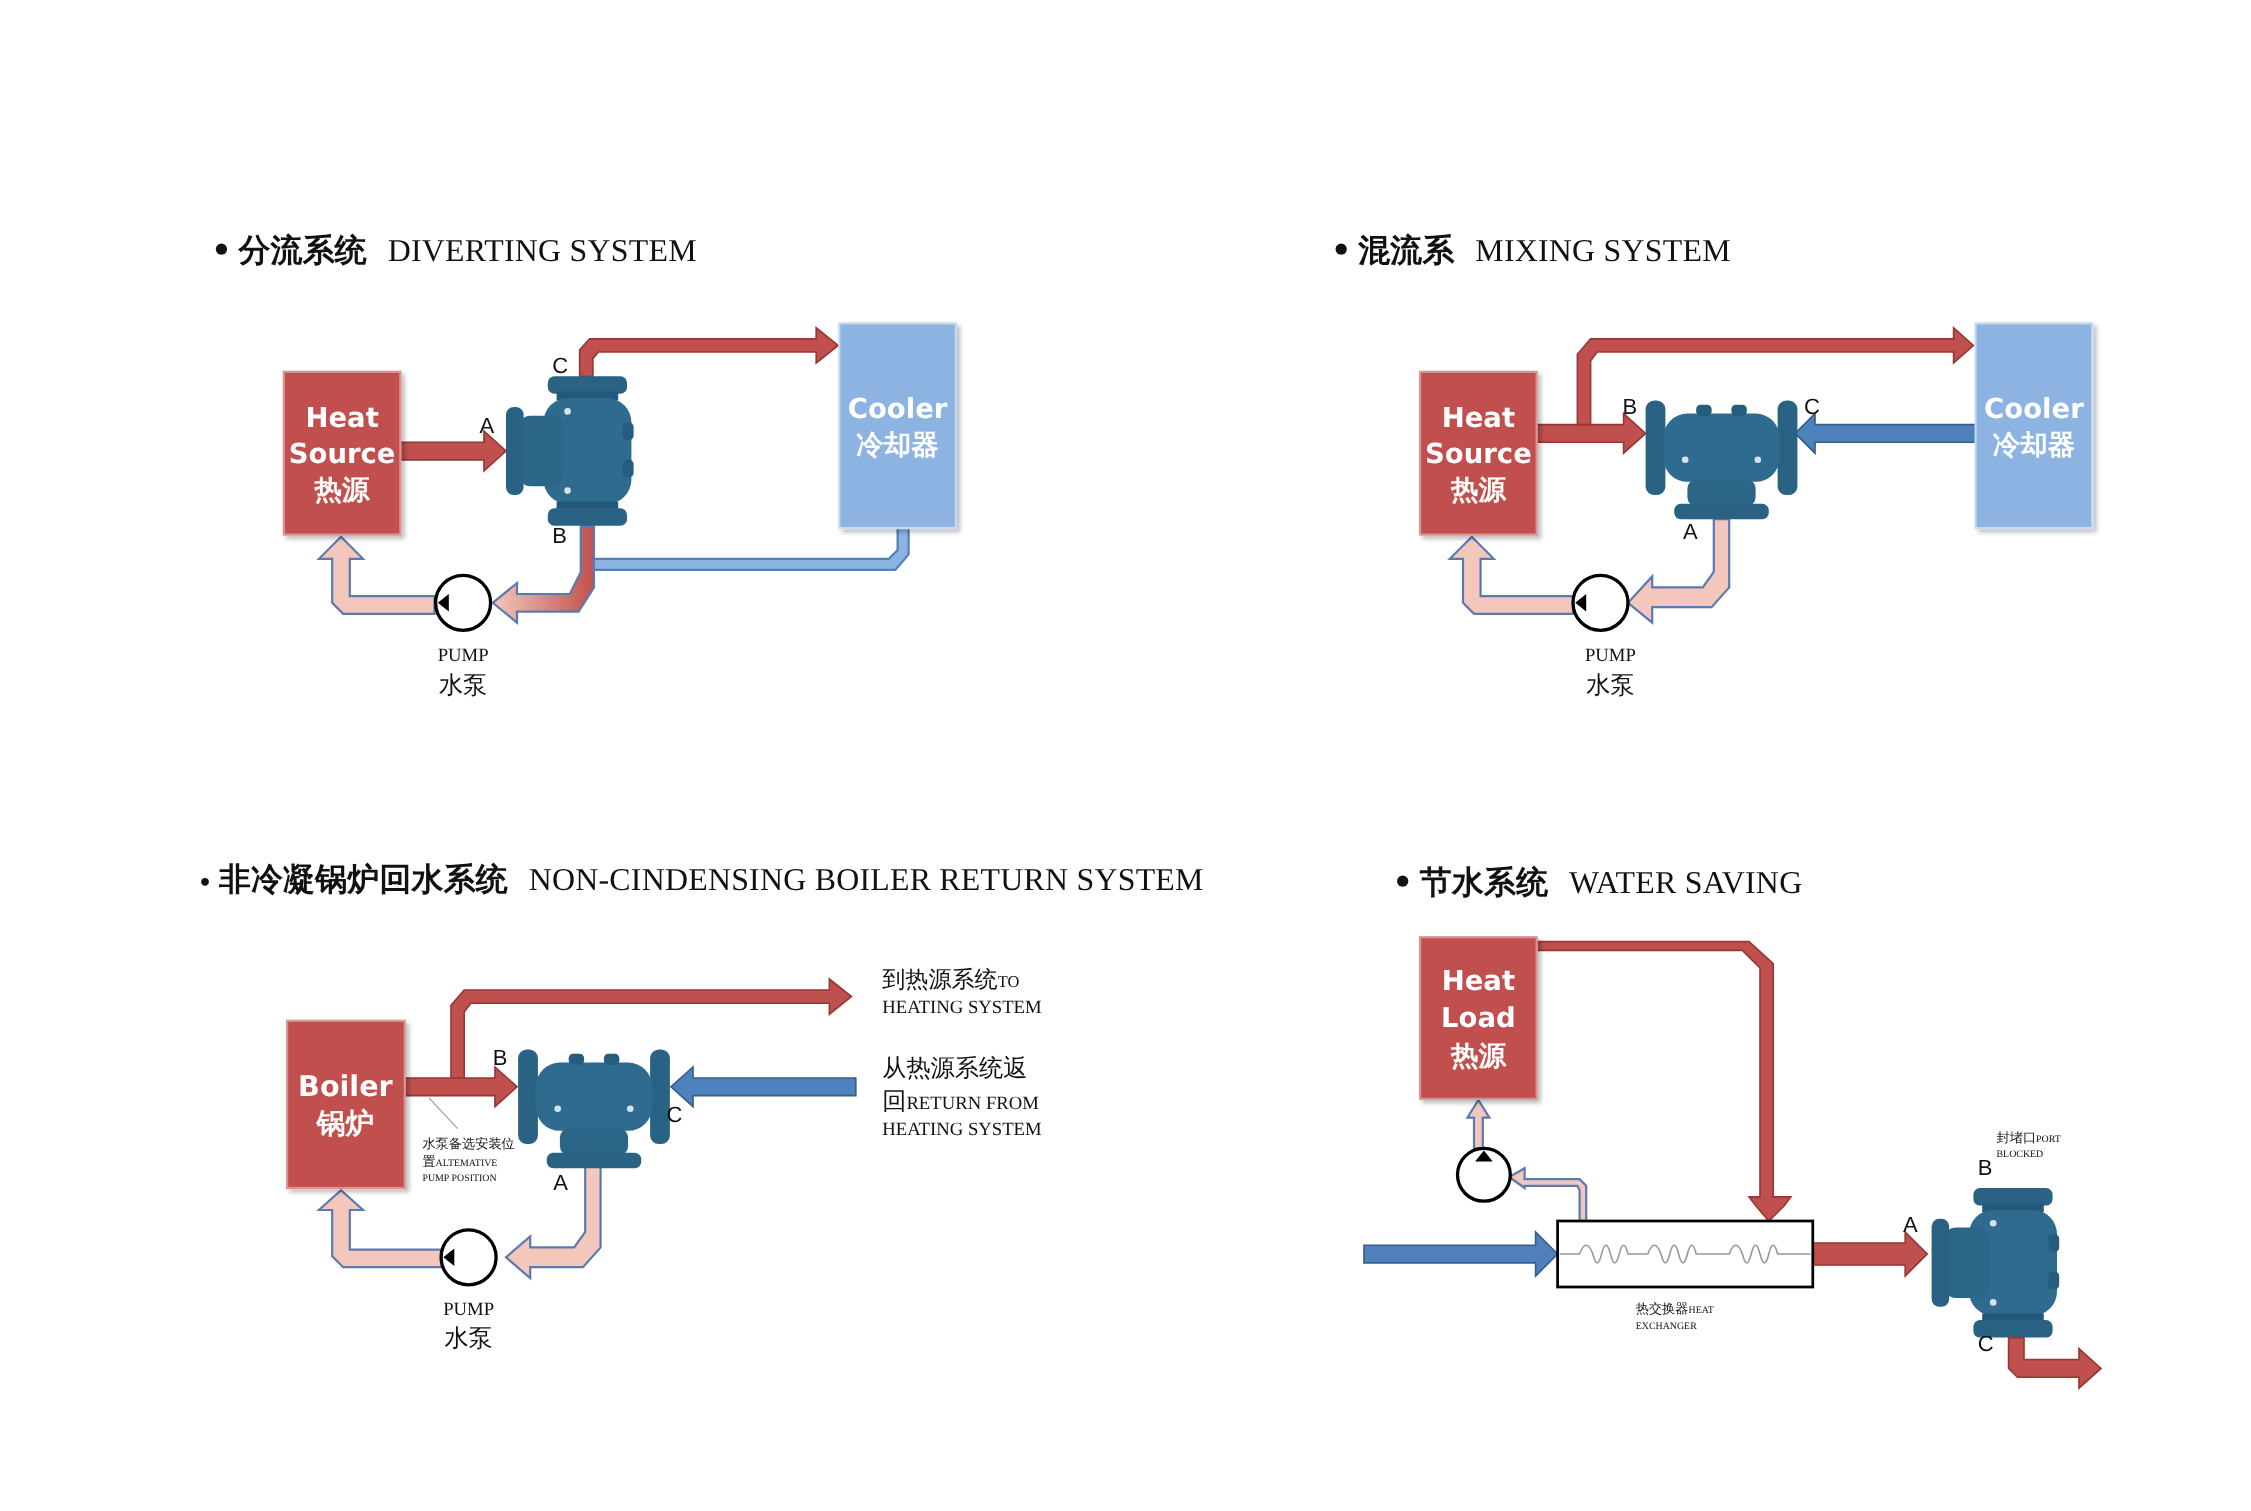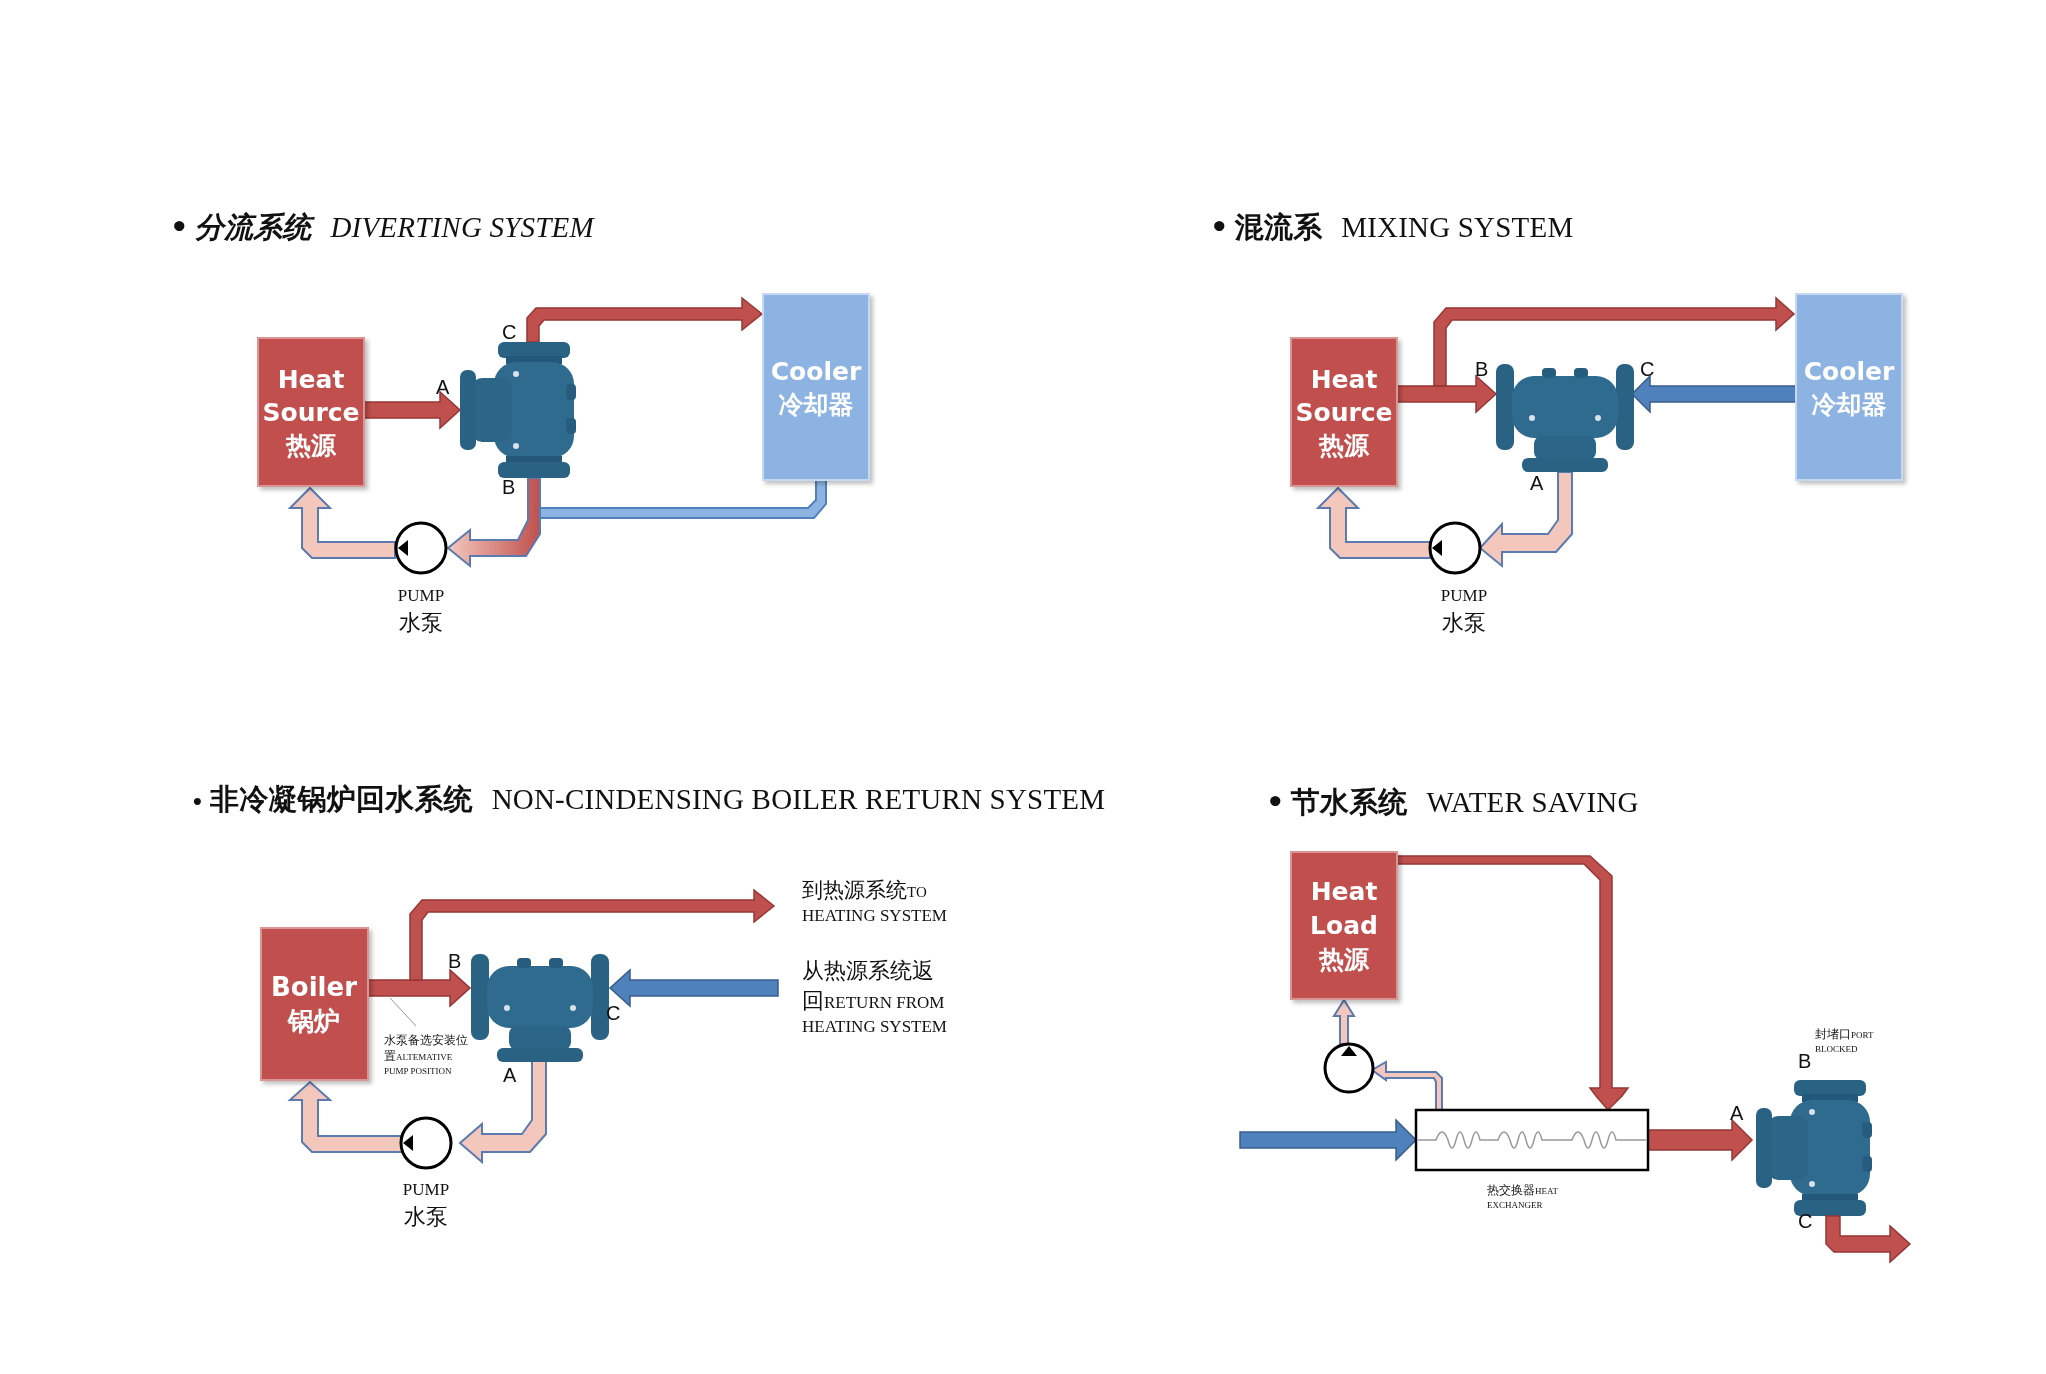--- a/index.html
+++ b/index.html
@@ -10,27 +10,27 @@
   .title .bullet { font-family:"DejaVu Sans", sans-serif; font-weight:bold; margin-right:6px; }
   svg.diagram { position:absolute; left:0; top:0; }
   .box-text { font-family:"DejaVu Sans", sans-serif; font-weight:bold; fill:#ffffff; }
   .port { font-family:"Liberation Sans", sans-serif; font-size:20px; fill:#111; }
   .serif-lbl { font-family:"Liberation Serif", serif; fill:#111; }
   .cn-lbl { font-family:"DejaVu Sans", sans-serif; fill:#111; }
 </style>
 </head>
 <body>
 
-<div class="title" style="left:170px; top:208px;font-style:italic;">
+<div class="title" style="left:192px; top:208px;">
   <span class="bullet">•</span><span class="cn">分流系统</span>&nbsp;&nbsp;<span class="en">DIVERTING SYSTEM</span>
 </div>
 <div class="title" style="left:1210px; top:208px;">
   <span class="bullet">•</span><span class="cn">混流系</span>&nbsp;&nbsp;<span class="en">MIXING SYSTEM</span>
 </div>
-<div class="title" style="left:191px; top:780px;">
+<div class="title" style="left:180px; top:780px;">
   <span class="bullet" style="font-size:20px;">•</span><span class="cn">非冷凝锅炉回水系统</span>&nbsp;&nbsp;<span class="en">NON-CINDENSING BOILER RETURN SYSTEM</span>
 </div>
 <div class="title" style="left:1266px; top:783px;">
   <span class="bullet">•</span><span class="cn">节水系统</span>&nbsp;&nbsp;<span class="en">WATER SAVING</span>
 </div>
 
 <svg class="diagram" width="2046" height="1374" viewBox="0 0 2046 1374">
   <defs>
     <filter id="sh" x="-10%" y="-10%" width="130%" height="130%">
       <feDropShadow dx="3" dy="3" stdDeviation="2" flood-color="#000" flood-opacity="0.25"></feDropShadow>

